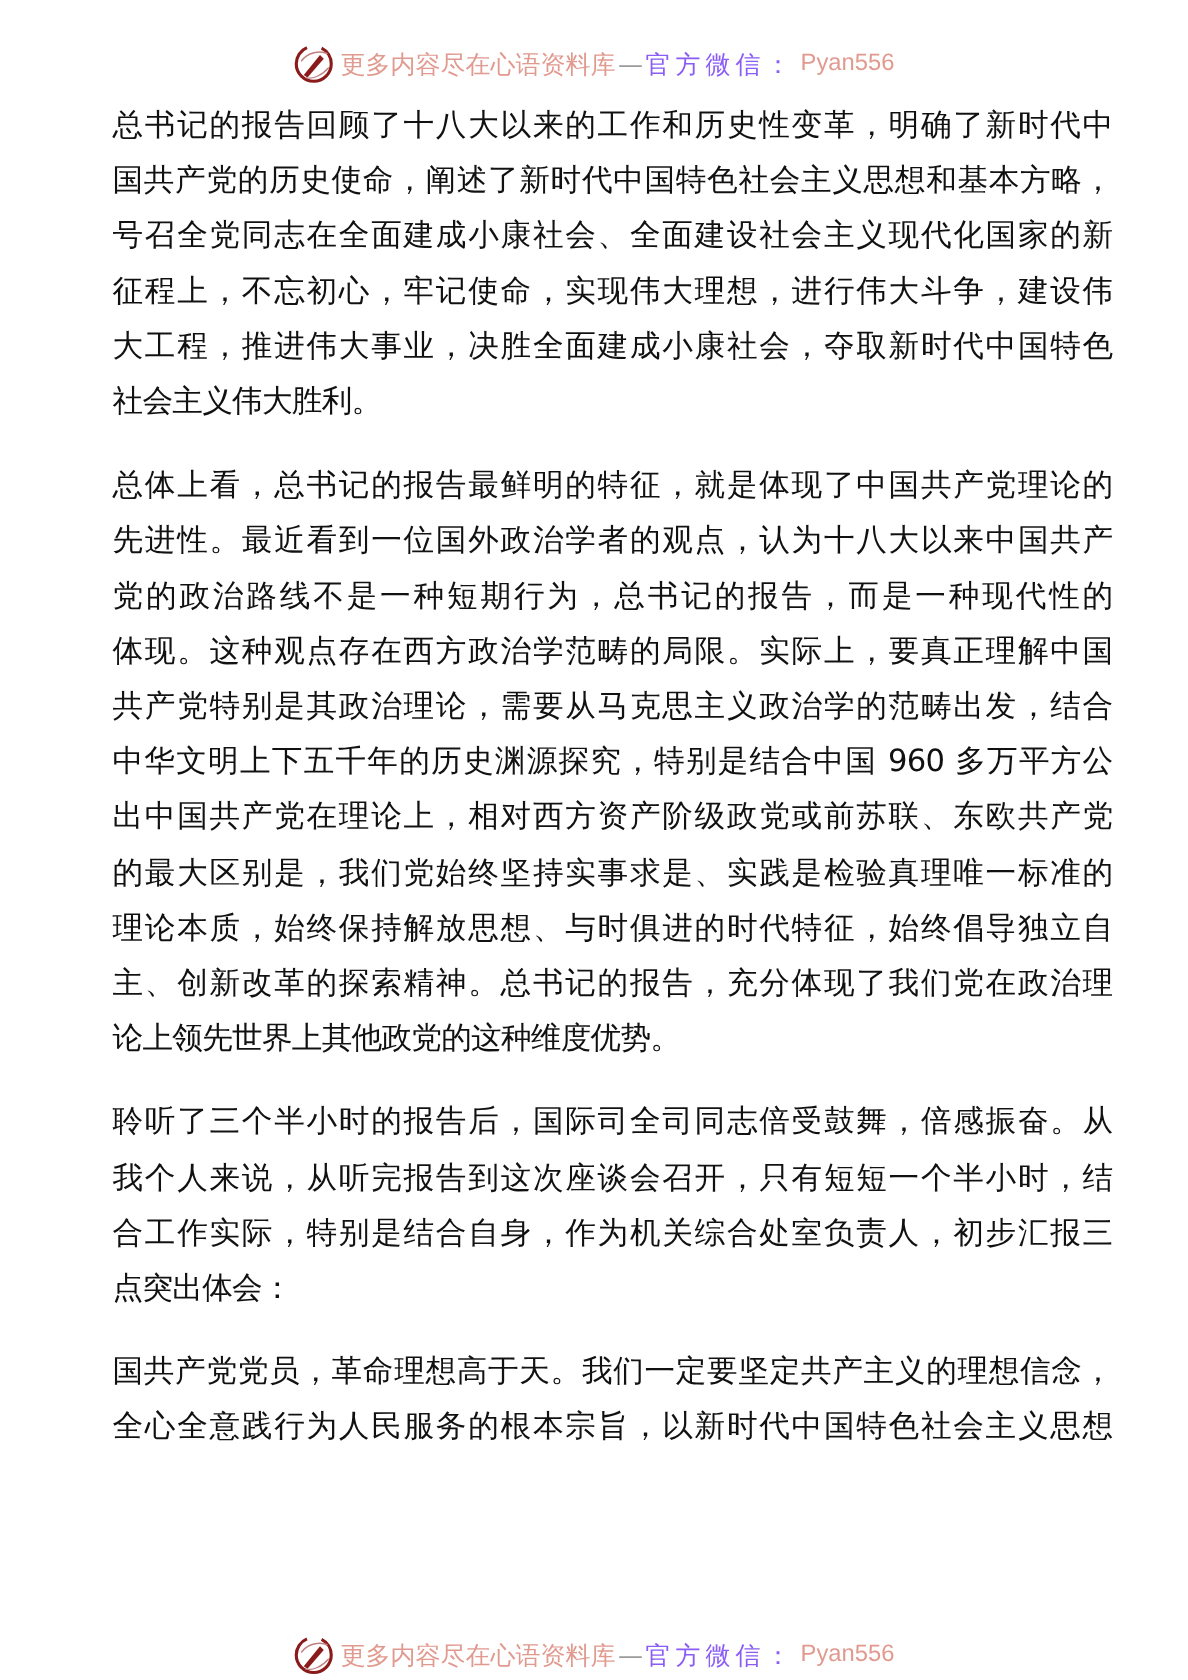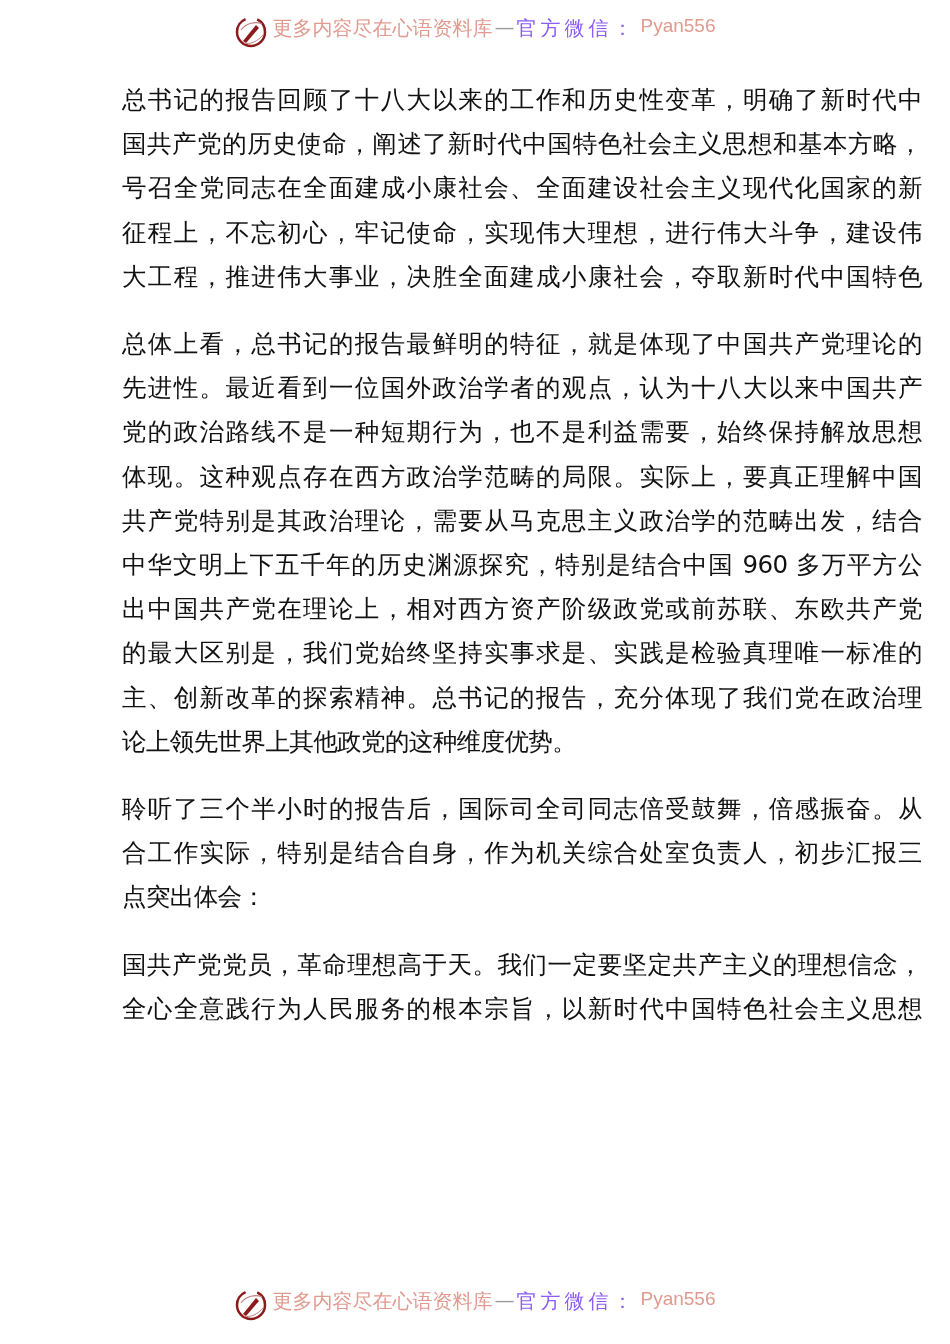--- a/index.html
+++ b/index.html
@@ -14,22 +14,23 @@
       overflow: hidden;
       font-family: "DejaVu Sans", "Liberation Sans", sans-serif;
       color: #111111;
     }
     .banner {
       position: absolute;
       left: 0;
       width: 950px;
       height: 40px;
       display: flex;
-      align-items: flex-start;
+      align-items: center;
       justify-content: center;
+      margin-top: 16px;
     }
     .banner.top { top: 15px; }
     .banner.bottom { top: 1288px; }
     .banner .logo {
       width: 34px;
       height: 34px;
       margin-right: 4px;
       display: inline-block;
     }
     .banner .promo {
@@ -53,21 +54,20 @@
       font-family: "Liberation Sans", sans-serif;
       font-size: 19px;
       color: #e19a8f;
       margin-left: 4px;
     }
     .content {
       position: absolute;
       left: 90px;
       top: 78px;
       width: 800px;
-      margin-left: 32px;
     }
     .para {
       margin: 0 0 23px 0;
       font-size: 24.5px;
       line-height: 44.2px;
       text-align: justify;
       letter-spacing: -0.6px;
     }
     .line {
       display: block;
@@ -96,37 +96,40 @@
   <span class="wx-id">Pyan556</span>
 </div>
 
 <div class="content">
   <div class="para">
     <span class="line">总书记的报告回顾了十八大以来的工作和历史性变革，明确了新时代中</span>
     <span class="line">国共产党的历史使命，阐述了新时代中国特色社会主义思想和基本方略，</span>
     <span class="line">号召全党同志在全面建成小康社会、全面建设社会主义现代化国家的新</span>
     <span class="line">征程上，不忘初心，牢记使命，实现伟大理想，进行伟大斗争，建设伟</span>
     <span class="line">大工程，推进伟大事业，决胜全面建成小康社会，夺取新时代中国特色</span>
+    <span class="line last">社会主义伟大胜利。</span>
   </div>
 
   <div class="para">
     <span class="line">总体上看，总书记的报告最鲜明的特征，就是体现了中国共产党理论的</span>
     <span class="line">先进性。最近看到一位国外政治学者的观点，认为十八大以来中国共产</span>
-    <span class="line">党的政治路线不是一种短期行为，也不是利益需要，始终保持解放思想</span>
+    <span class="line">党的政治路线不是一种短期行为，总书记的报告，而是一种现代性的</span>
     <span class="line">体现。这种观点存在西方政治学范畴的局限。实际上，要真正理解中国</span>
     <span class="line">共产党特别是其政治理论，需要从马克思主义政治学的范畴出发，结合</span>
     <span class="line">中华文明上下五千年的历史渊源探究，特别是结合中国 960 多万平方公</span>
     <span class="line">出中国共产党在理论上，相对西方资产阶级政党或前苏联、东欧共产党</span>
     <span class="line">的最大区别是，我们党始终坚持实事求是、实践是检验真理唯一标准的</span>
+    <span class="line">理论本质，始终保持解放思想、与时俱进的时代特征，始终倡导独立自</span>
     <span class="line">主、创新改革的探索精神。总书记的报告，充分体现了我们党在政治理</span>
     <span class="line last">论上领先世界上其他政党的这种维度优势。</span>
   </div>
 
   <div class="para">
     <span class="line">聆听了三个半小时的报告后，国际司全司同志倍受鼓舞，倍感振奋。从</span>
+    <span class="line">我个人来说，从听完报告到这次座谈会召开，只有短短一个半小时，结</span>
     <span class="line">合工作实际，特别是结合自身，作为机关综合处室负责人，初步汇报三</span>
     <span class="line last">点突出体会：</span>
   </div>
 
   <div class="para">
     <span class="line">国共产党党员，革命理想高于天。我们一定要坚定共产主义的理想信念，</span>
     <span class="line">全心全意践行为人民服务的根本宗旨，以新时代中国特色社会主义思想</span>
   </div>
 </div>
 

